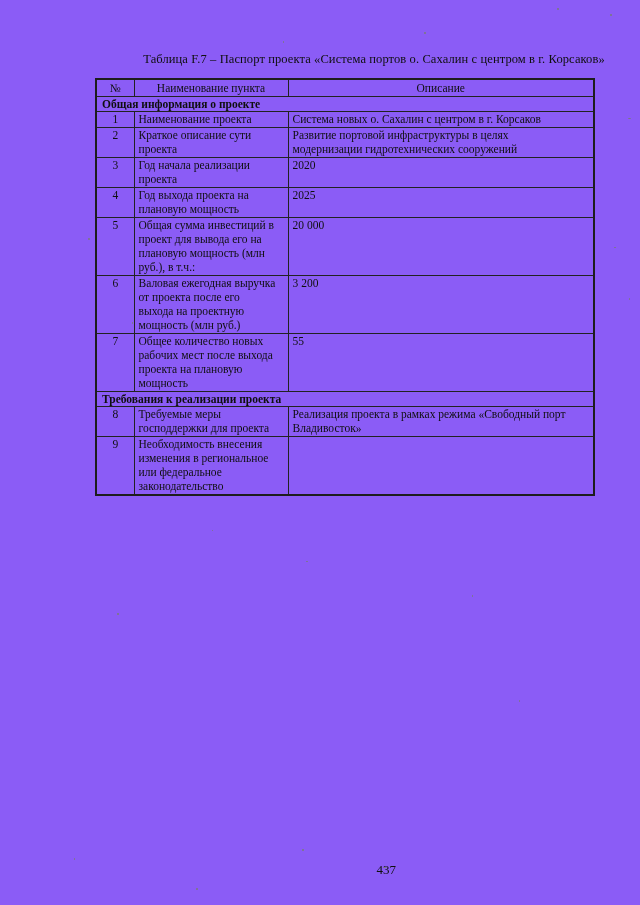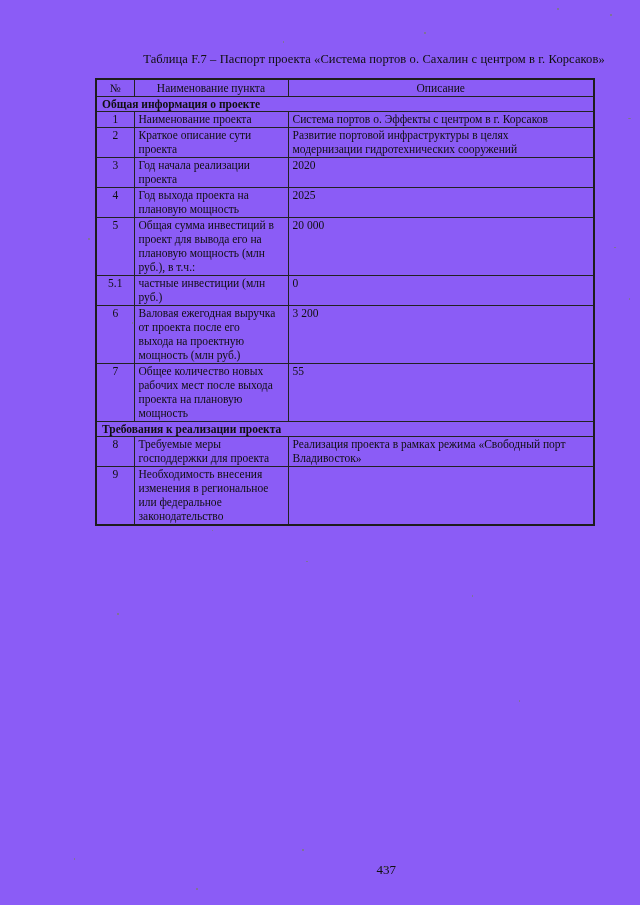--- a/index.html
+++ b/index.html
@@ -76,21 +76,21 @@
         <th>Описание</th>
       </tr>
     </thead>
     <tbody>
       <tr class="section">
         <td colspan="3">Общая информация о проекте</td>
       </tr>
       <tr>
         <td class="num">1</td>
         <td class="name">Наименование проекта</td>
-        <td class="desc">Система портов о. Эффекты с центром в г. Корсаков</td>
+        <td class="desc">Система новых о. Сахалин с центром в г. Корсаков</td>
       </tr>
       <tr>
         <td class="num">2</td>
         <td class="name">Краткое описание сути
 проекта</td>
         <td class="desc">Развитие портовой инфраструктуры в целях
 модернизации гидротехнических сооружений</td>
       </tr>
       <tr>
         <td class="num">3</td>
@@ -104,26 +104,20 @@
 плановую мощность</td>
         <td class="desc">2025</td>
       </tr>
       <tr>
         <td class="num">5</td>
         <td class="name">Общая сумма инвестиций в
 проект для вывода его на
 плановую мощность (млн
 руб.), в т.ч.:</td>
         <td class="desc">20 000</td>
-      </tr>
-      <tr>
-        <td class="num">5.1</td>
-        <td class="name">частные инвестиции (млн
-руб.)</td>
-        <td class="desc">0</td>
       </tr>
       <tr>
         <td class="num">6</td>
         <td class="name">Валовая ежегодная выручка
 от проекта после его
 выхода на проектную
 мощность (млн руб.)</td>
         <td class="desc">3 200</td>
       </tr>
       <tr>

